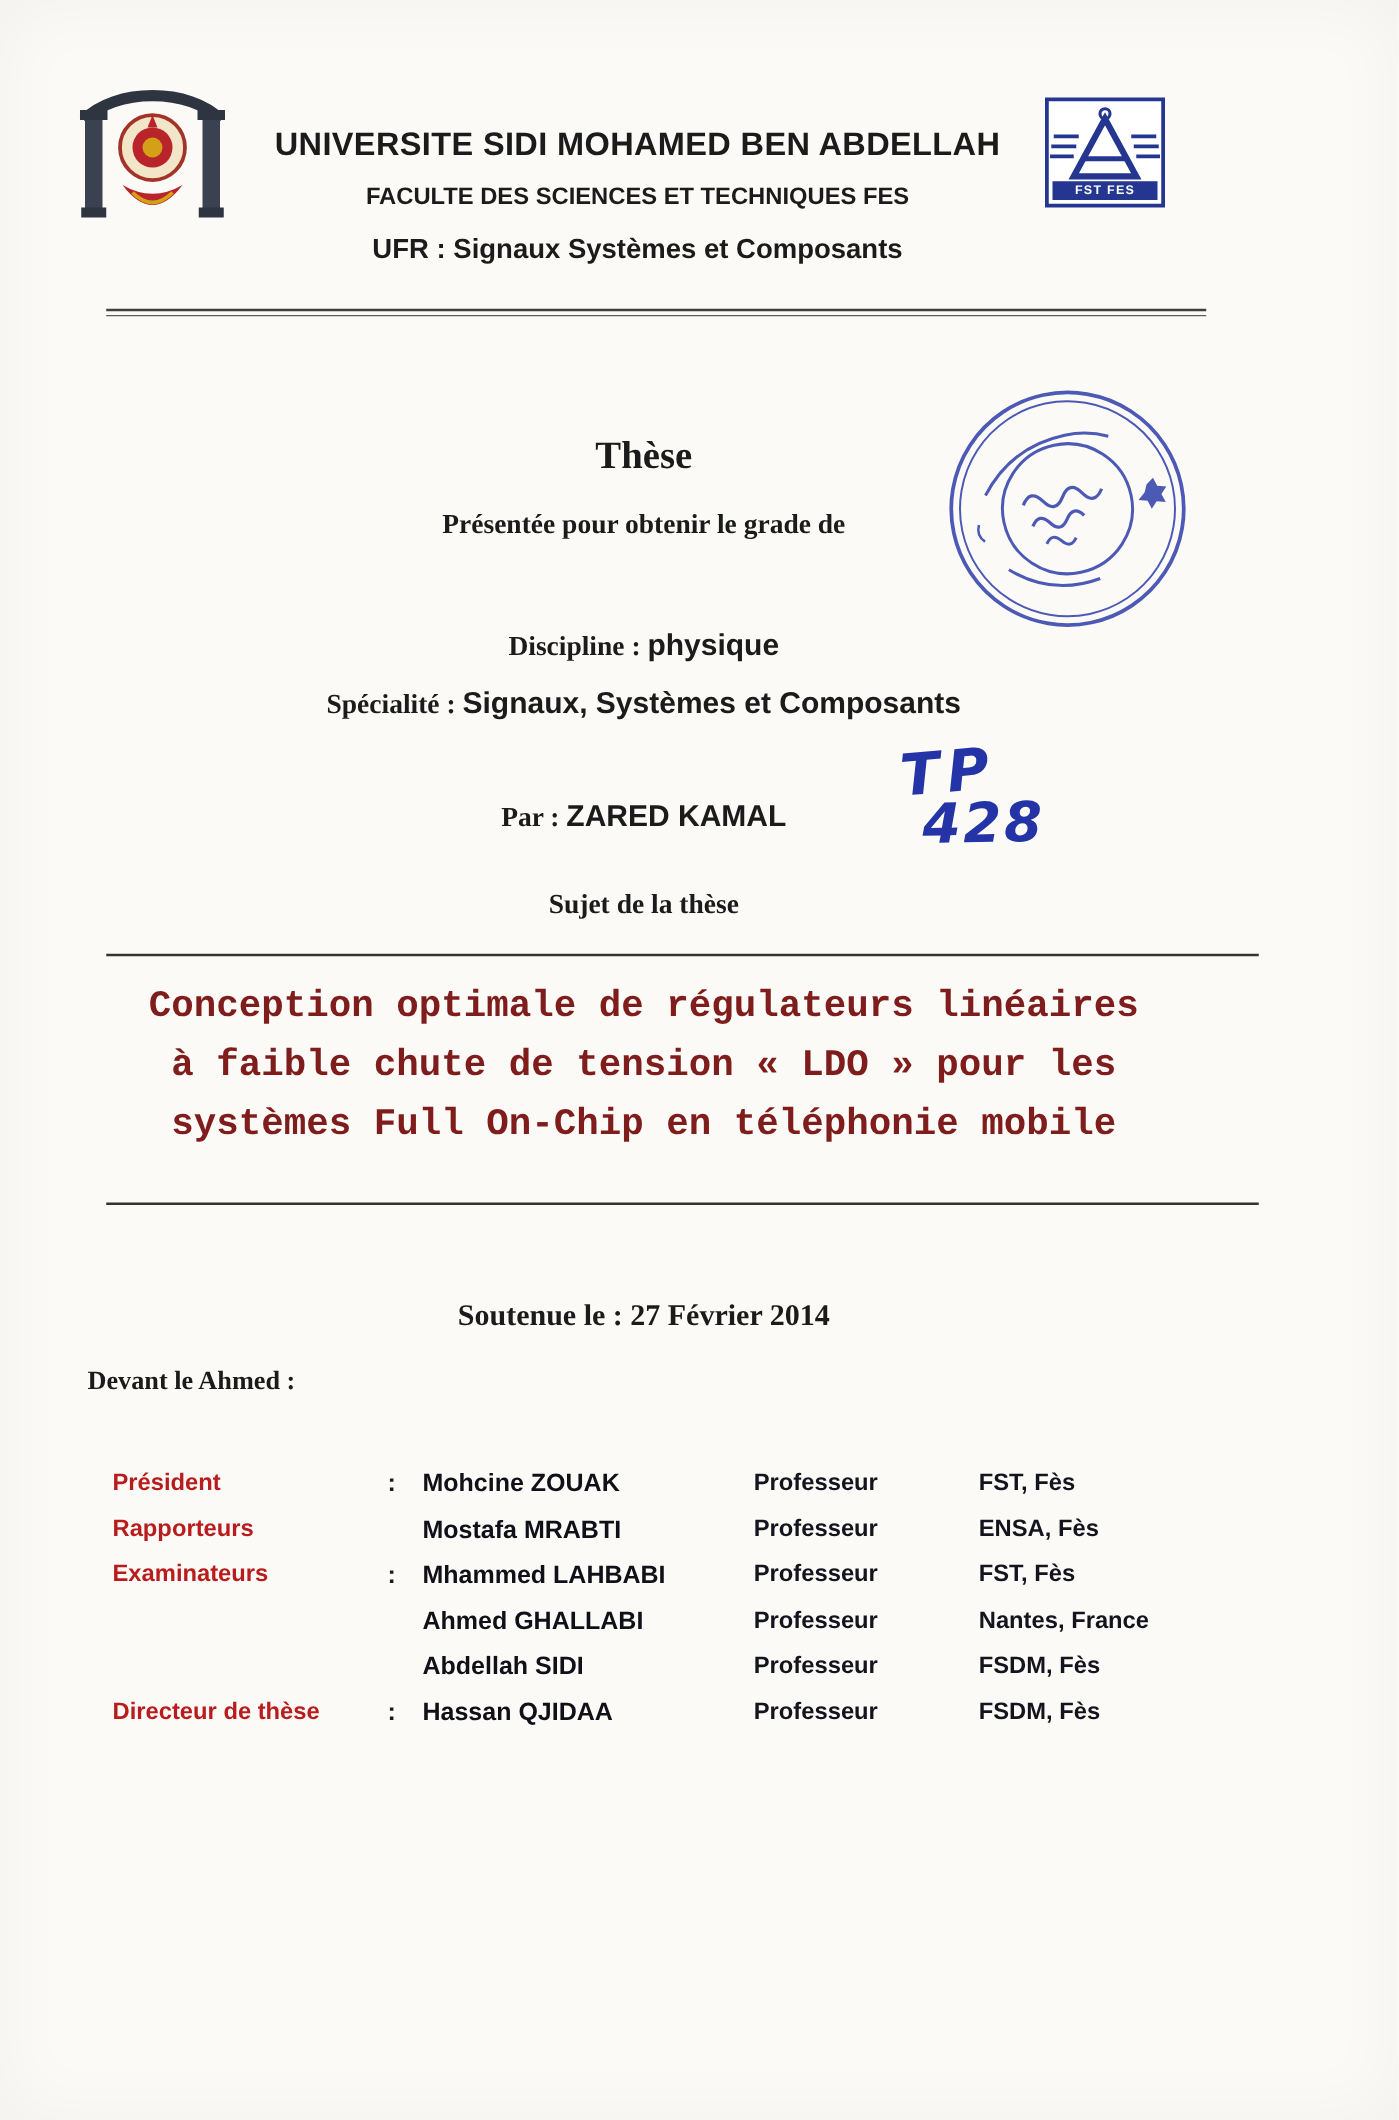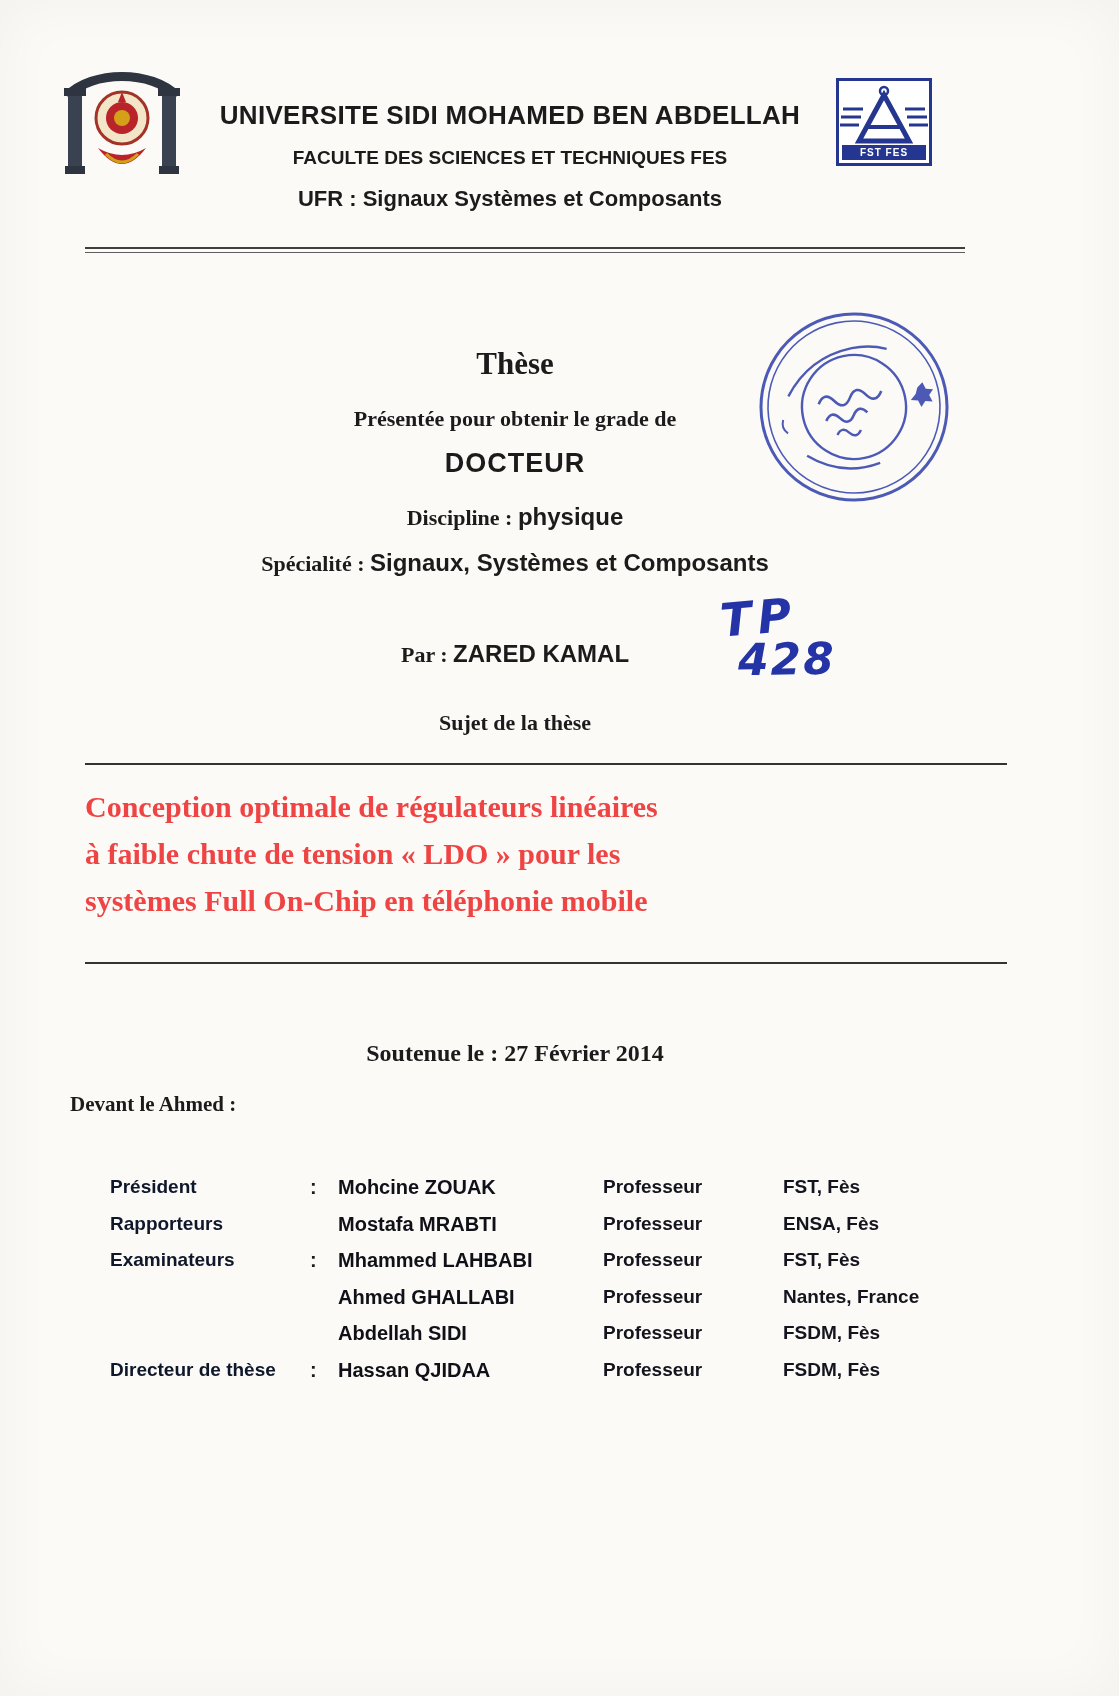--- a/index.html
+++ b/index.html
@@ -60,33 +60,33 @@
   .hw1 { font-size:46px; letter-spacing:6px; display:block; }
   .hw2 { font-size:44px; letter-spacing:2px; display:block; margin-left:14px; transform:rotate(4deg); }
 
   
   .rule { position:absolute; left:85px; width:922px; border-top:2px solid #333333; }
   .rule-1 { top:763px; }
   .rule-2 { top:962px; }
 
   
   .main-title {
-    position:absolute; left:85px; top:783px; width:860px; text-align:left;
-    font-family:Liberation Serif, serif; font-weight:bold;
-    font-size:30px; line-height:47px; color:#ef4444;
+    position:absolute; left:85px; top:783px; width:860px; text-align:center;
+    font-family:Liberation Mono, monospace; font-weight:bold;
+    font-size:30px; line-height:47px; color:#7f1d1d;
   }
 
   
   .soutenue { top:1040px; font-size:24px; font-weight:bold; }
   .jury-heading { position:absolute; left:70px; top:1092px; font-size:21px; font-weight:bold; }
 
   
   .jury { position:absolute; left:90px; top:1176px; width:940px; font-family:"Liberation Sans", sans-serif; }
   .jury-row { display:grid; grid-template-columns:220px 28px 265px 180px auto; height:36.6px; align-items:start; }
-  .jury-role  { font-weight:bold; font-size:19px; color:#0f172a;margin-left:20px; }
+  .jury-role  { font-weight:bold; font-size:19px; color:#b91c1c; }
   .jury-colon { font-weight:bold; font-size:20px; }
   .jury-name  { font-weight:bold; font-size:20px; color:#101018; }
   .jury-title { font-weight:bold; font-size:19px; color:#14141e; }
   .jury-aff   { font-weight:bold; font-size:19px; color:#14141e; }
 </style>
 </head>
 <body>
 
 <div class="page">
 
@@ -143,21 +143,20 @@
         <path d="M72,110 q7,-10 14,0 q7,10 14,0 q7,-10 14,0" stroke-width="2.6"></path>
         <path d="M80,126 q6,-8 12,0 q6,8 12,0" stroke-width="2.4"></path>
         <path d="M168,96 l6,-4 2,7 7,2 -5,5 2,7 -7,-2 -5,5 -2,-7 -7,-2 6,-5 z" fill="#3545ae" stroke="none"></path>
         <path d="M30,100 q-4,8 2,14" stroke-width="2"></path>
       </g>
     </svg>
   </div>
 
   <div class="center-band these">Thèse</div>
   <div class="center-band presentee">Présentée pour obtenir le grade de</div>
-  <div class="center-band docteur">DOCTEUR</div>
 
   <div class="center-band discipline">
     <span>Discipline :</span>
     <span class="val-sans">physique</span>
   </div>
 
   <div class="center-band specialite">
     <span>Spécialité :</span>
     <span class="val-sans">Signaux, Systèmes et Composants</span>
   </div>

